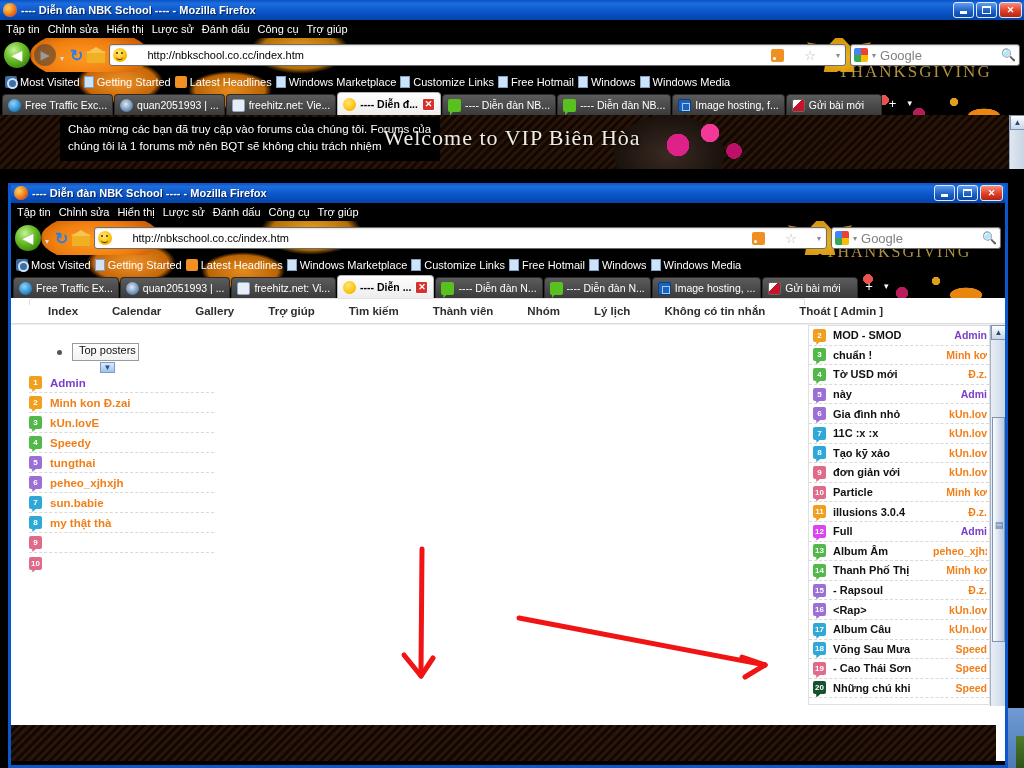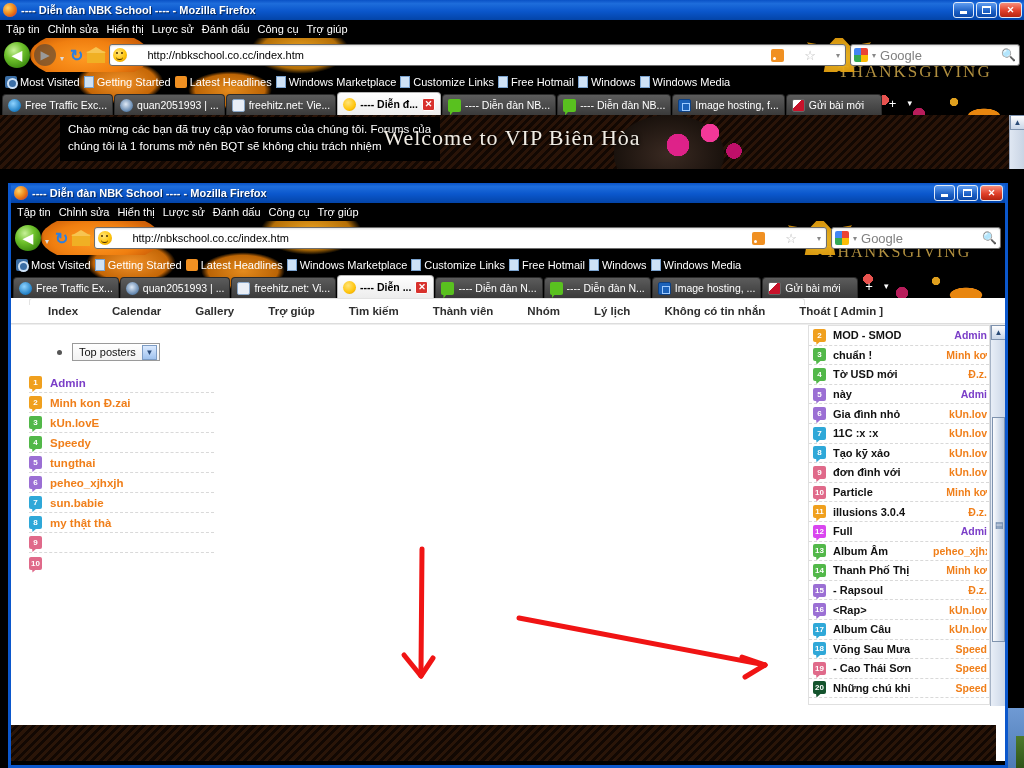--- a/index.html
+++ b/index.html
@@ -286,21 +286,21 @@
   .topbarwrap {
     position:absolute; left:18px; top:0; right:200px; height:7px;
     border:1px solid #e3e3e3; border-bottom:none; border-radius:3px 3px 0 0; background:#fff;
   }
 
   .contentarea { position:absolute; left:0; top:27px; width:800px; height:300px; background:#fff; }
   .topposters-row { display:flex; align-items:center; gap:10px; padding:18px 0 0 30px; }
   .topposters-row .bullet { width:5px;height:5px;background:#555;border-radius:50%;margin-left:16px; }
   .selbox {
     height:18px;border:1px solid #9a9a9a;background:linear-gradient(to bottom,#fff,#f2f2f2);
-    display:flex;align-items:center;padding:0 2px 0 6px;gap:6px;font-size:11px;color:#111;
+    display:flex;align-items:center;padding:0 2px 0 6px;gap:6px;font-size:11px;color:#111;flex-direction:column;
   }
   .selbox .arrow {
     width:15px;height:15px;background:linear-gradient(to bottom,#dbeaff,#9fc2ee);
     border:1px solid #7d9cc4;display:flex;align-items:center;justify-content:center;
     color:#2c4e7d;font-size:8px;
   }
 
   .userlist { margin:12px 0 0 18px; width:185px; }
   .ulrow {
     display:flex; align-items:center; gap:8px; height:20px;
@@ -740,21 +740,21 @@
           <span class="ttl">11C :x :x</span>
           <span class="aut" style="color: rgb(240, 127, 26);">kUn.lov</span>
         </div>
       <div class="rprow">
           <span class="num" style="background: rgb(47, 168, 216);">8</span>
           <span class="ttl">Tạo kỹ xảo</span>
           <span class="aut" style="color: rgb(240, 127, 26);">kUn.lov</span>
         </div>
       <div class="rprow">
           <span class="num" style="background: rgb(224, 106, 138);">9</span>
-          <span class="ttl">đơn đình với</span>
+          <span class="ttl">đơn giản với</span>
           <span class="aut" style="color: rgb(240, 127, 26);">kUn.lov</span>
         </div>
       <div class="rprow">
           <span class="num" style="background: rgb(224, 106, 138);">10</span>
           <span class="ttl">Particle</span>
           <span class="aut" style="color: rgb(240, 127, 26);">Minh kơ</span>
         </div>
       <div class="rprow">
           <span class="num" style="background: rgb(240, 160, 30); text-align: center;">11</span>
           <span class="ttl">illusions 3.0.4</span>

